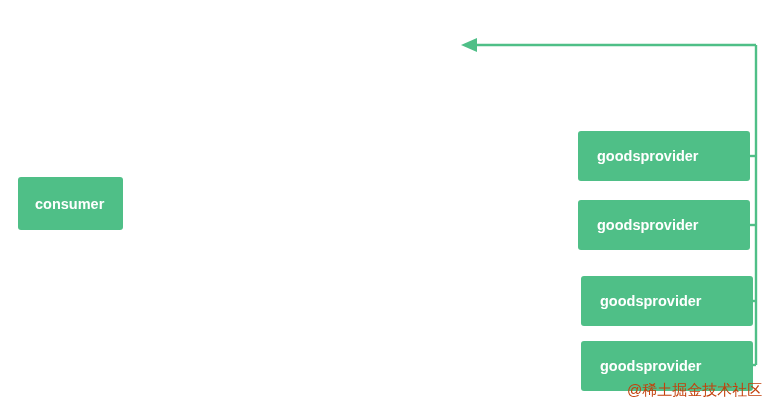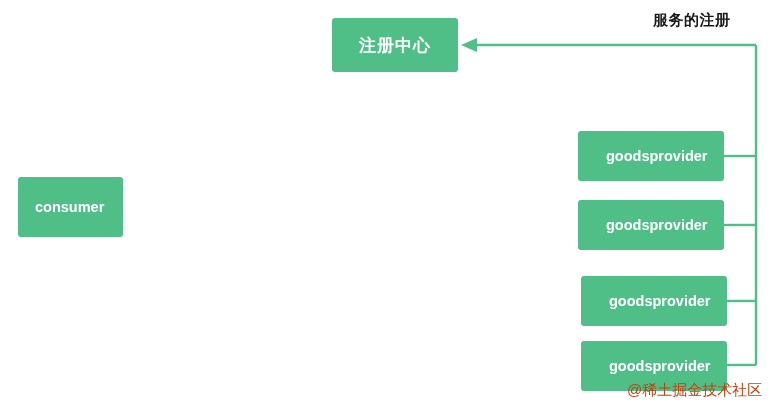--- a/index.html
+++ b/index.html
@@ -43,28 +43,28 @@
     width: 126px;
     height: 54px;
     justify-content: center;
     font-size: 17px;
     letter-spacing: 1px;
   }
   #node-consumer {
     left: 18px;
     top: 177px;
     width: 105px;
-    height: 60px;
+    height: 53px;
     padding-left: 17px;
     font-size: 14.5px;
   }
   .node-provider {
-    width: 146px;
+    width: 172px;
     height: 50px;
-    padding-left: 28px;
+    padding-left: 19px;
     font-size: 14.5px;
   }
   #node-provider-0 { left: 578px; top: 131px; }
   #node-provider-1 { left: 578px; top: 200px; }
   #node-provider-2 { left: 581px; top: 276px; }
   #node-provider-3 { left: 581px; top: 341px; }
   #edge-label-registration {
     position: absolute;
     left: 653px;
     top: 11px;
@@ -93,23 +93,20 @@
       <path d="M756,45 L756,365"></path>
       <path d="M756,45 L469,45"></path>
       <path d="M724,156 L756,156"></path>
       <path d="M724,225 L756,225"></path>
       <path d="M727,301 L756,301"></path>
       <path d="M727,365 L756,365"></path>
     </g>
     <polygon points="461,45 477,38 477,52" fill="#4fbf87"></polygon>
   </svg>
 
-  <div class="node" id="node-registry">
-    <span class="node-label">注册中心</span>
-  </div>
 
   <div class="node" id="node-consumer">
     <span class="node-label">consumer</span>
   </div>
 
   <div class="node node-provider" id="node-provider-0">
     <span class="node-label">goodsprovider</span>
   </div>
 
   <div class="node node-provider" id="node-provider-1">
@@ -117,17 +114,16 @@
   </div>
 
   <div class="node node-provider" id="node-provider-2">
     <span class="node-label">goodsprovider</span>
   </div>
 
   <div class="node node-provider" id="node-provider-3">
     <span class="node-label">goodsprovider</span>
   </div>
 
-  <div id="edge-label-registration">服务的注册</div>
 
   <div id="watermark">@稀土掘金技术社区</div>
 
 </div>
 
 </body></html>

